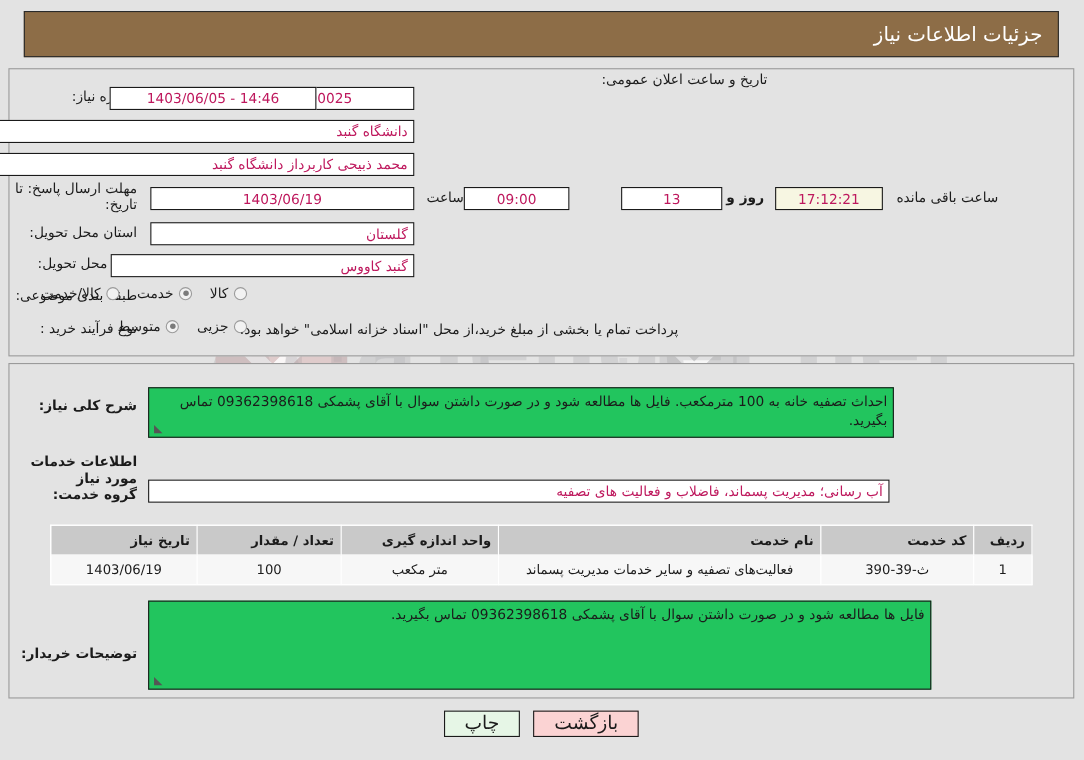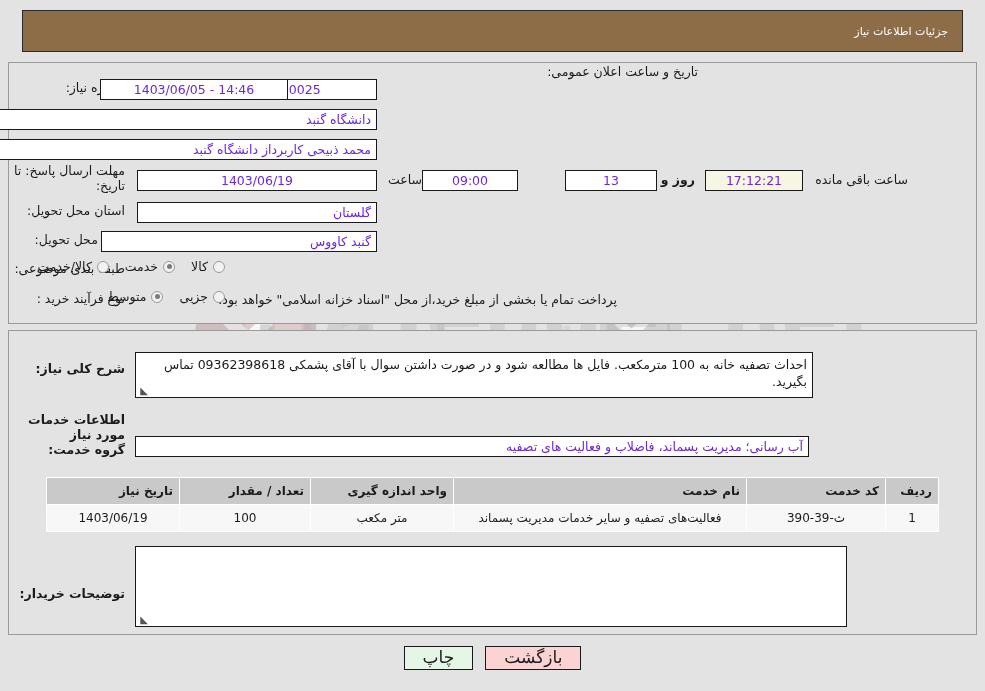--- a/index.html
+++ b/index.html
@@ -74,21 +74,21 @@
     background: #8d6d47;
     border: 1px solid #2a2a2a;
     box-sizing: border-box;
     color: #ffffff;
     display: flex;
     align-items: center;
     justify-content: flex-start;
     z-index: 10;
   }
   .page-header .title {
-    font-size: 11px;
+    font-size: 18px;
     padding-right: 14px;
     letter-spacing: 0.2px;
   }
 
   
   .panel {
     position: absolute;
     border: 1px solid #9a9a9a;
     background: #e3e3e3;
     box-sizing: border-box;
@@ -111,21 +111,21 @@
   }
   .lbl-2l { line-height: 15px; white-space: normal; text-align: left; }
 
   .box {
     border: 1px solid #1a1a1a;
     background: #ffffff;
     box-sizing: border-box;
     height: 21px;
     line-height: 19px;
     font-size: 12.5px;
-    color: #6d28d9;
+    color: #be185d;
     padding: 0 5px;
     overflow: hidden;
     text-overflow: clip;
     white-space: nowrap;
   }
   .box.right  { text-align: right; }
   .box.num    { direction: ltr; text-align: center; }
   .box.cream  { background: #f7f6e2; }
 
   
@@ -150,21 +150,21 @@
     left: 2.5px; top: 2.5px;
     width: 5px; height: 5px;
     border-radius: 50%;
     background: #7b7b7b;
   }
   .radio-lbl { font-size: 12.5px; color: #1b1b1b; }
 
   
   .ta {
     border: 1px solid #1a1a1a;
-    background: #ffffff;
+    background: #22c55e;
     box-sizing: border-box;
     font-size: 12.5px;
     color: #1b1b1b;
     padding: 3px 5px 0 5px;
     line-height: 17px;
     position: relative;
     overflow: hidden;
     text-align: right;
   }
   .ta .grip {
@@ -355,19 +355,20 @@
       <td>فعالیت‌های تصفیه و سایر خدمات مدیریت پسماند</td>
       <td>متر مکعب</td>
       <td class="ltr">100</td>
       <td class="ltr">1403/06/19</td>
     </tr>
   </tbody>
 </table>
 
 <span class="lbl" style="position:absolute; top:586px; right:860px; font-weight:bold; z-index:9;">توضیحات خریدار:</span>
 <div class="ta" style="position:absolute; top:546px; right:138px; width:712px; height:81px; z-index:9;">
+  <span>فایل ها مطالعه شود و در صورت داشتن سوال با آقای پشمکی 09362398618 تماس بگیرید.</span>
   <span class="grip">◣</span>
 </div>
 
 <div class="btnbar">
   <button class="btn btn-back">بازگشت</button>
   <button class="btn btn-print">چاپ</button>
 </div>
 
 </body></html>

